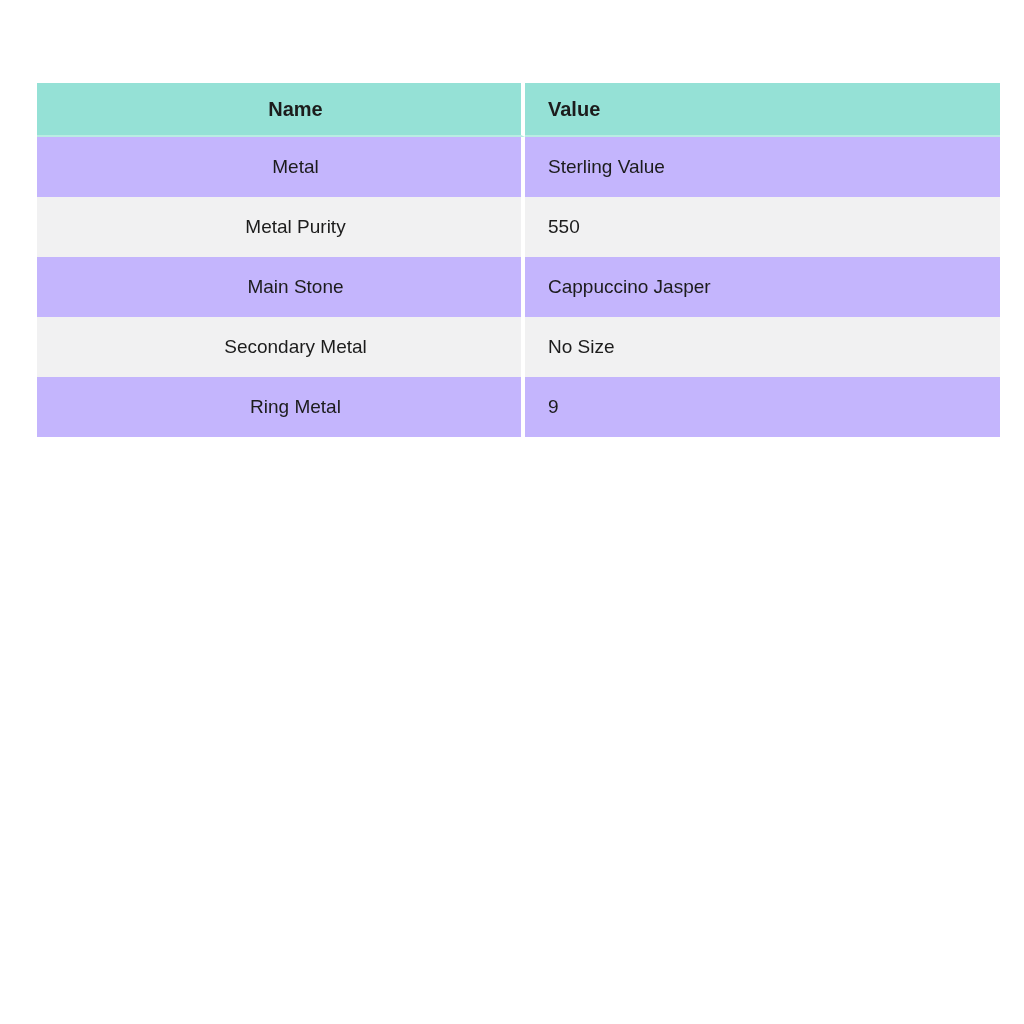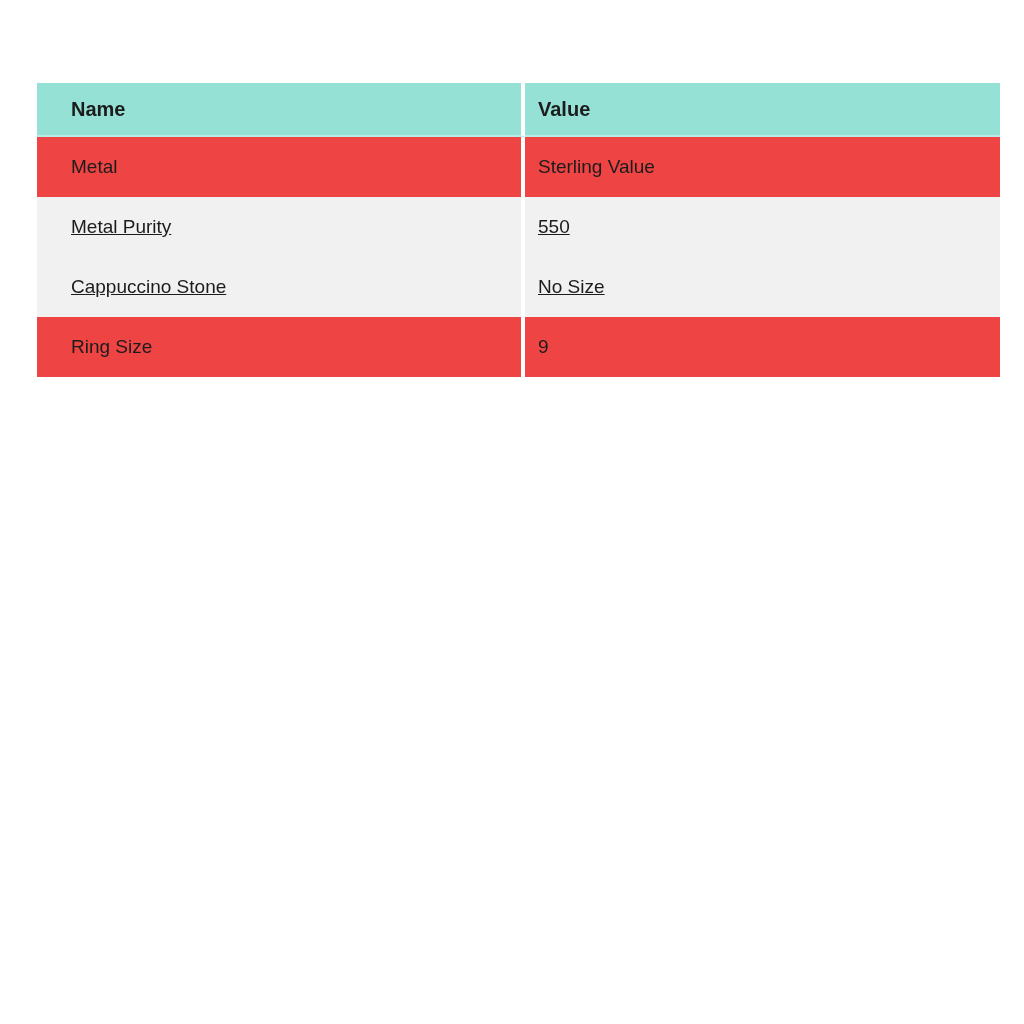--- a/index.html
+++ b/index.html
@@ -42,30 +42,31 @@
   }
   .attr-table td {
     height: 58px;
     vertical-align: middle;
     font-weight: 400;
   }
   .attr-table th.c-name,
   .attr-table td.c-name {
     padding-left: 34px;
     border-right: 4px solid #ffffff;
+    text-align: center;
   }
   .attr-table th.c-value,
   .attr-table td.c-value {
-    padding-left: 13px;
+    padding-left: 23px;
   }
   
   .attr-table thead tr { background: var(--header-bg, #95e1d6); }
   .attr-table tbody tr.alt { background: var(--alt-bg, #f1f1f2); }
-  .attr-table tbody tr { background: #ef4444; }
-  .attr-table tbody tr.alt { background: var(--alt-bg, #f1f1f2); text-decoration: underline; }
+  .attr-table tbody tr { background: #c4b5fd; }
+  .attr-table tbody tr.alt { background: var(--alt-bg, #f1f1f2); }
 </style>
 </head>
 <body style="color: rgb(28, 28, 28);">
 
 <div class="page">
   <table class="attr-table">
     <colgroup>
       <col class="col-name">
       <col class="col-value">
     </colgroup>
@@ -77,23 +78,27 @@
     </thead>
     <tbody>
       <tr>
         <td class="c-name">Metal</td>
         <td class="c-value">Sterling Value</td>
       </tr>
       <tr class="alt">
         <td class="c-name">Metal Purity</td>
         <td class="c-value">550</td>
       </tr>
+      <tr>
+        <td class="c-name">Main Stone</td>
+        <td class="c-value">Cappuccino Jasper</td>
+      </tr>
       <tr class="alt">
-        <td class="c-name">Cappuccino Stone</td>
+        <td class="c-name">Secondary Metal</td>
         <td class="c-value">No Size</td>
       </tr>
       <tr>
-        <td class="c-name">Ring Size</td>
+        <td class="c-name">Ring Metal</td>
         <td class="c-value">9</td>
       </tr>
     </tbody>
   </table>
 </div>
 
 </body></html>

